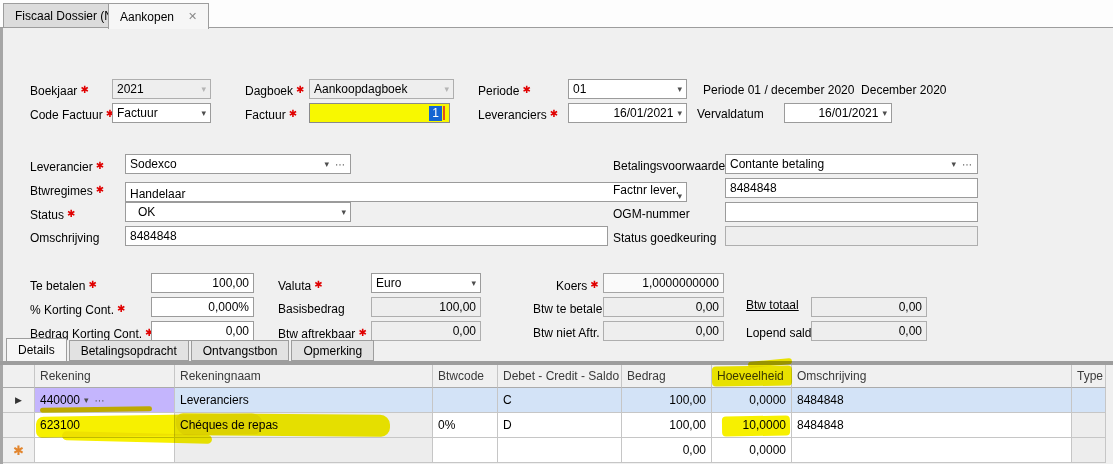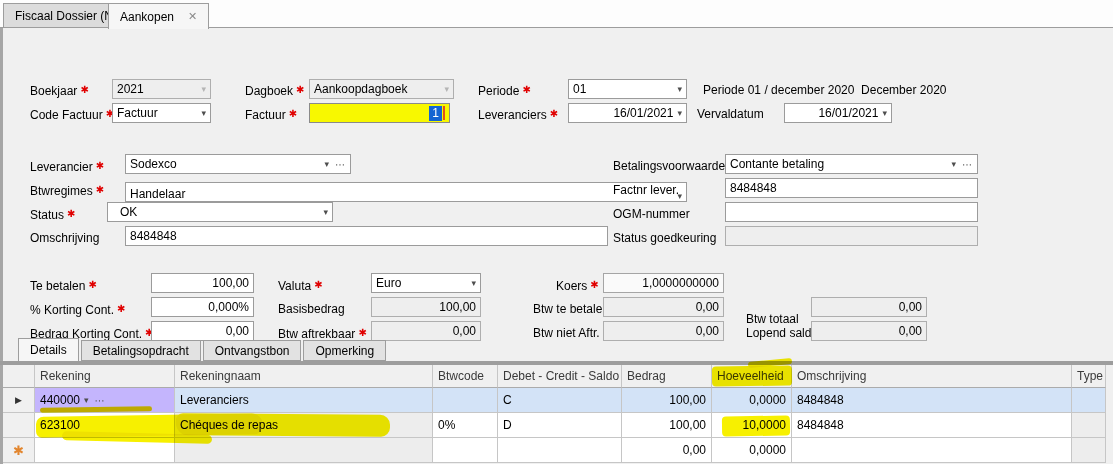--- a/index.html
+++ b/index.html
@@ -33,21 +33,21 @@
   .arr.light { color:#b5b5b5; }
   .dots { color:#4e4e4e; font-size:10px; margin-left:6px; letter-spacing:1px; }
   .fld.hlyellow { background:#f8f800; border-color:#8a8a8a; justify-content:flex-end; }
   .sel1 { background:#1464d2; color:#fff; padding:0 3px; line-height:15px; }
   .caret { width:2px; height:14px; background:#e0511e; margin-left:1px; }
   .info { position:absolute; white-space:pre; }
   
   .dtabs { position:absolute; left:6px; top:338px; height:23px; display:flex; align-items:flex-end; z-index:4; }
   .dtab { height:21px; display:flex; align-items:center; padding:0 11px;
           border:1px solid #9d9d9d; background:#e2e2e2; margin-right:2px; white-space:nowrap; }
-  .dtab.active { height:23px; background:#f6f6f6; border-bottom:none; z-index:5;margin-left:12px; }
+  .dtab.active { height:23px; background:#f6f6f6; border-bottom:none; z-index:5; }
   .splitbar { position:absolute; left:0; top:361px; width:1113px; height:4px; background:#9d9d9d; }
   
   .grid { position:absolute; left:3px; top:365px; width:1103px; height:98px; background:#fff; }
   .grow { position:absolute; left:0; width:1103px; }
   .ghead { top:0; height:23px; }
   .r1 { top:23px; height:25px; }
   .r2 { top:48px; height:25px; }
   .r3 { top:73px; height:25px; }
   .cell { position:absolute; top:0; bottom:0; border-right:1px solid #c6c6c6;
           border-bottom:1px solid #c6c6c6; display:flex; align-items:center;
@@ -137,21 +137,21 @@
     <span class="val">Sodexco</span>
     <span class="arr">▾</span>
     <span class="dots">⋯</span>
   </div>
   <div class="lbl" style="left:27px;top:155px;"><span>Btwregimes</span><span class="req">✱</span></div>
   <div class="fld" style="left:122px;top:154px;width:562px;align-items:flex-end;">
     <span class="val">Handelaar</span>
     <span class="arr">▾</span>
   </div>
   <div class="lbl" style="left:27px;top:179px;"><span>Status</span><span class="req">✱</span></div>
-  <div class="fld" style="left:104px;top:174px;width:226px;padding-left:12px;">
+  <div class="fld" style="left:122px;top:174px;width:226px;padding-left:12px;">
     <span class="val">OK</span>
     <span class="arr">▾</span>
   </div>
   <div class="lbl" style="left:27px;top:203px;"><span>Omschrijving</span></div>
   <div class="fld" style="left:122px;top:198px;width:483px;">
     <span class="val">8484848</span>
   </div>
 
   <div class="lbl" style="left:610px;top:131px;"><span>Betalingsvoorwaarde</span></div>
   <div class="fld" style="left:722px;top:126px;width:253px;">
@@ -191,21 +191,21 @@
     <span class="val">0,000%</span>
   </div>
   <div class="lbl" style="left:275px;top:274px;"><span>Basisbedrag</span></div>
   <div class="fld num dis" style="left:368px;top:269px;width:110px;">
     <span class="val">100,00</span>
   </div>
   <div class="lbl" style="left:530px;top:274px;"><span>Btw te betalen</span></div>
   <div class="fld num dis" style="left:600px;top:269px;width:121px;">
     <span class="val">0,00</span>
   </div>
-  <div class="lbl" style="left:743px;top:284px;"><span>Btw totaal</span></div>
+  <div class="lbl" style="left:743px;top:270px;text-decoration:underline;"><span>Btw totaal</span></div>
   <div class="fld num dis" style="left:808px;top:269px;width:116px;">
     <span class="val">0,00</span>
   </div>
 
   <div class="lbl" style="left:27px;top:298px;"><span>Bedrag Korting Cont.</span><span class="req">✱</span></div>
   <div class="fld num" style="left:148px;top:293px;width:103px;">
     <span class="val">0,00</span>
   </div>
   <div class="lbl" style="left:275px;top:298px;"><span>Btw aftrekbaar</span><span class="req">✱</span></div>
   <div class="fld num dis" style="left:368px;top:293px;width:110px;">

